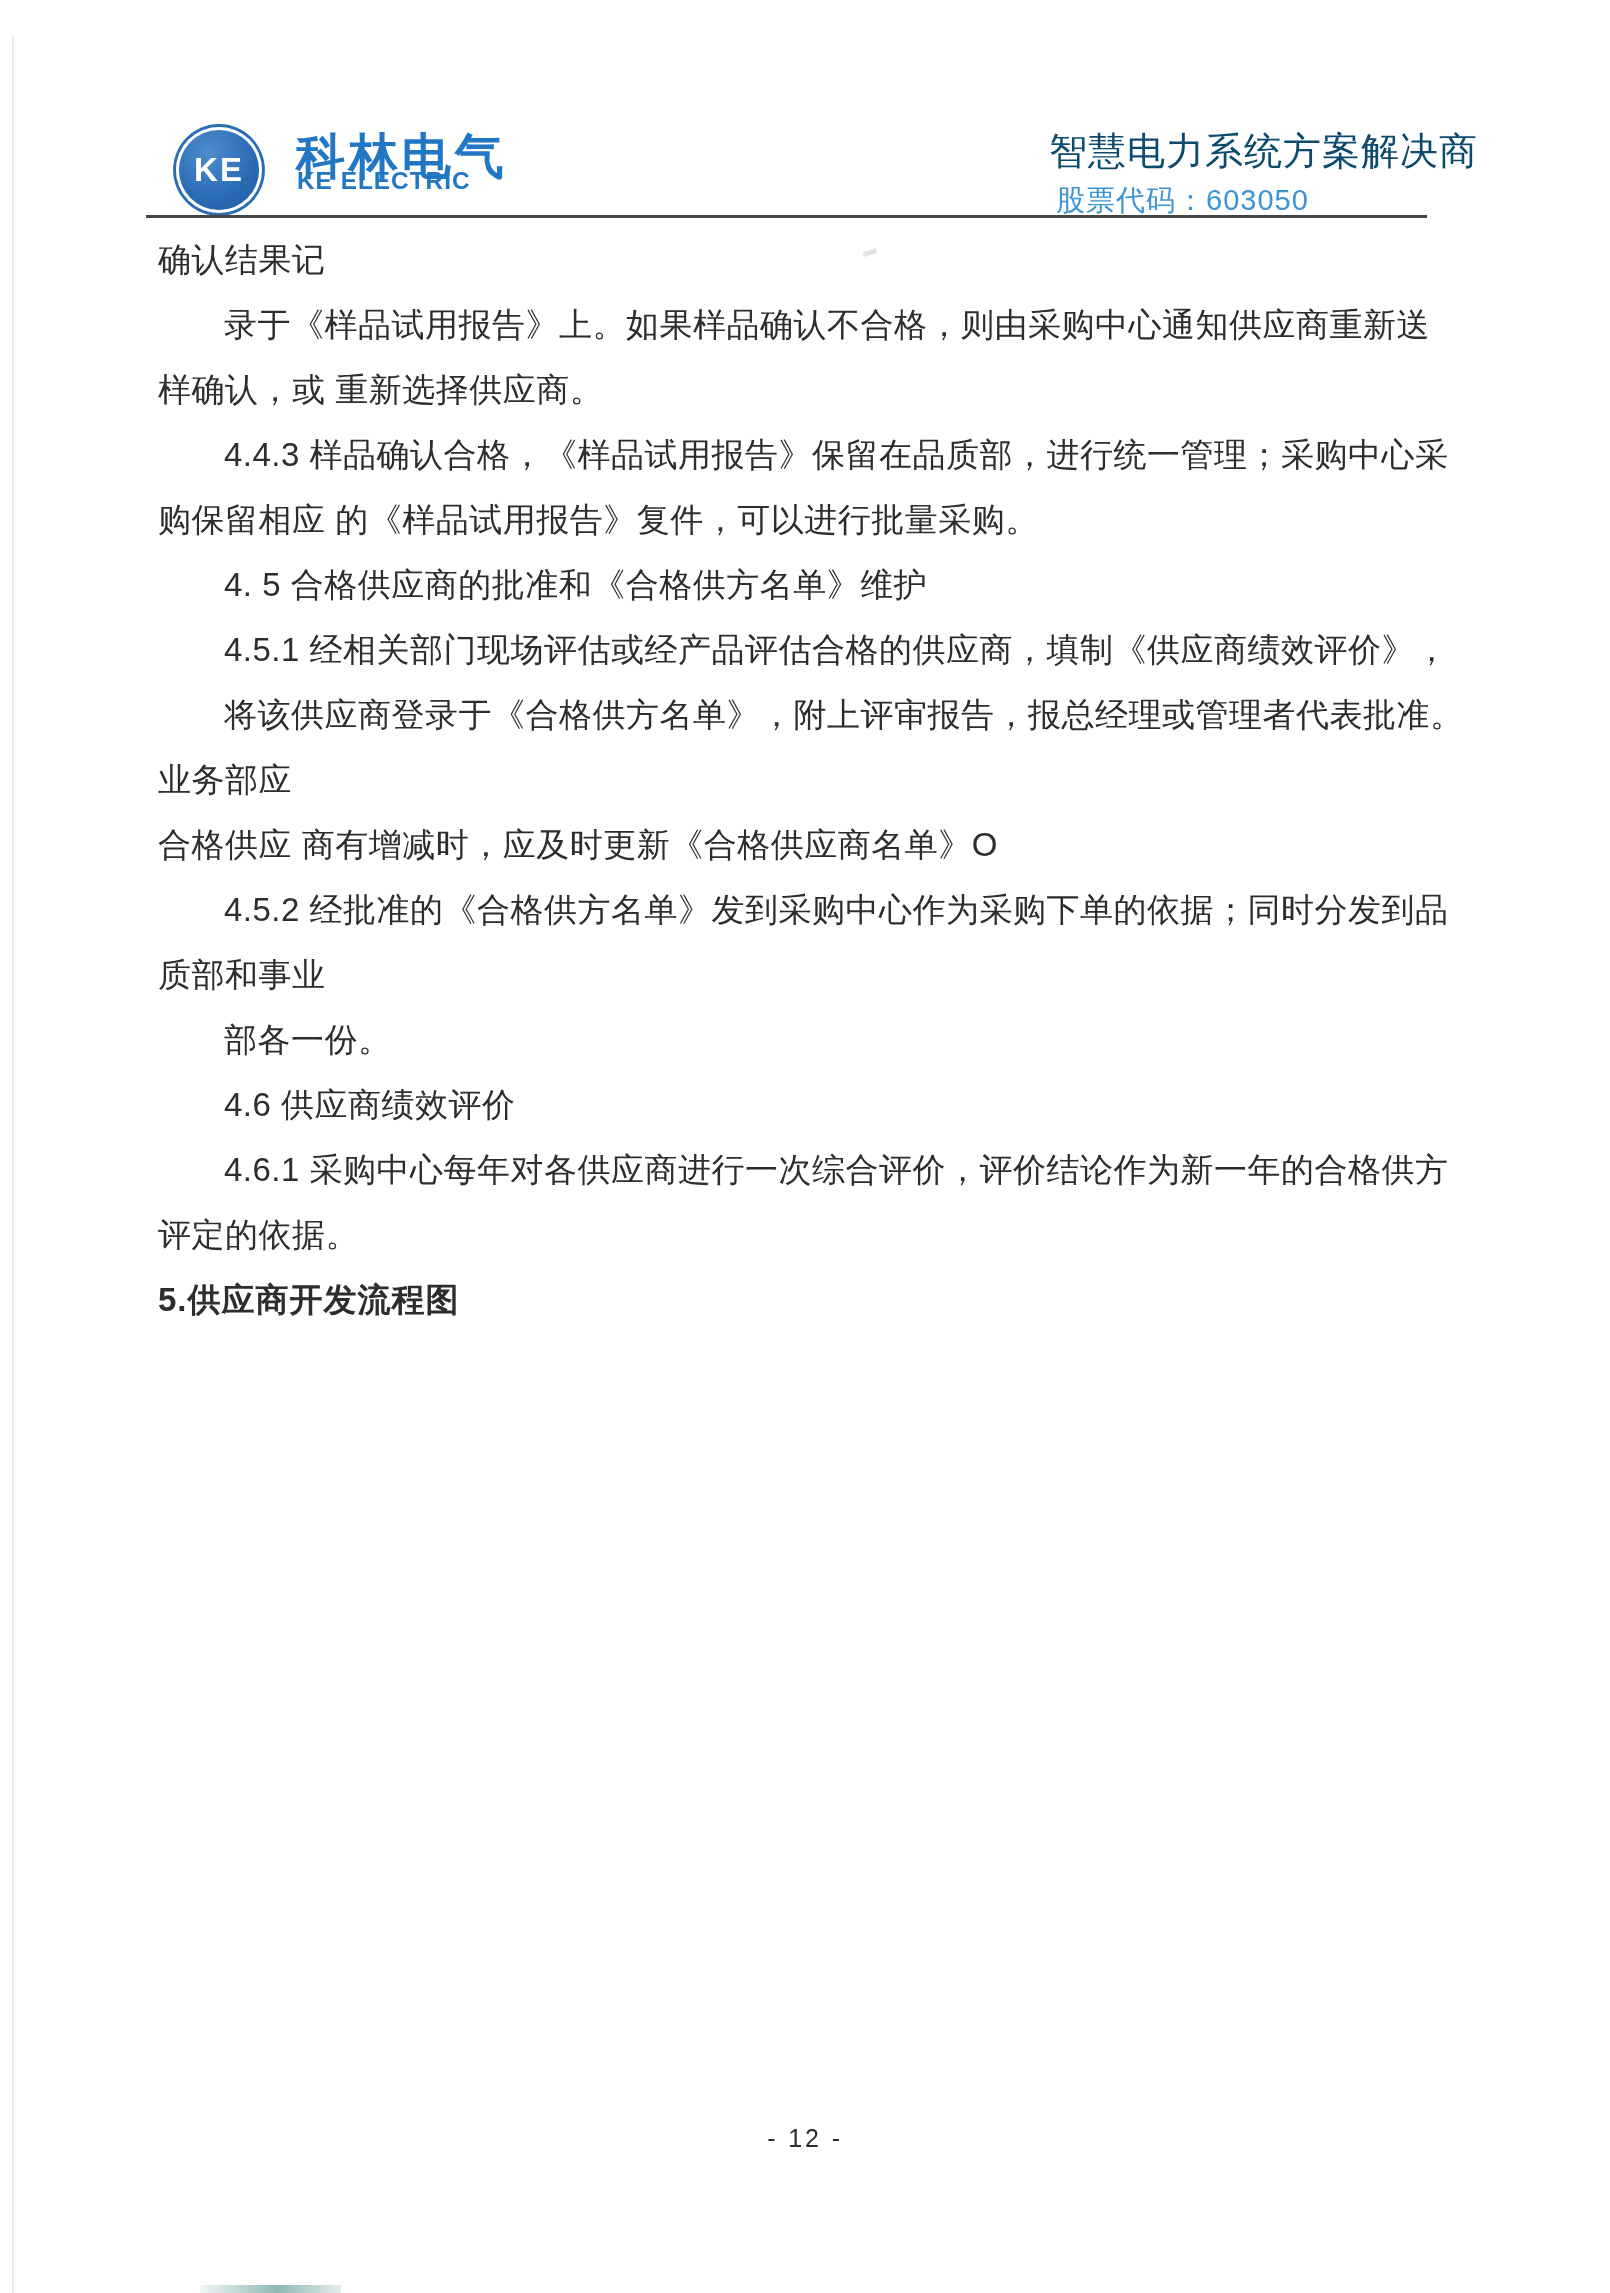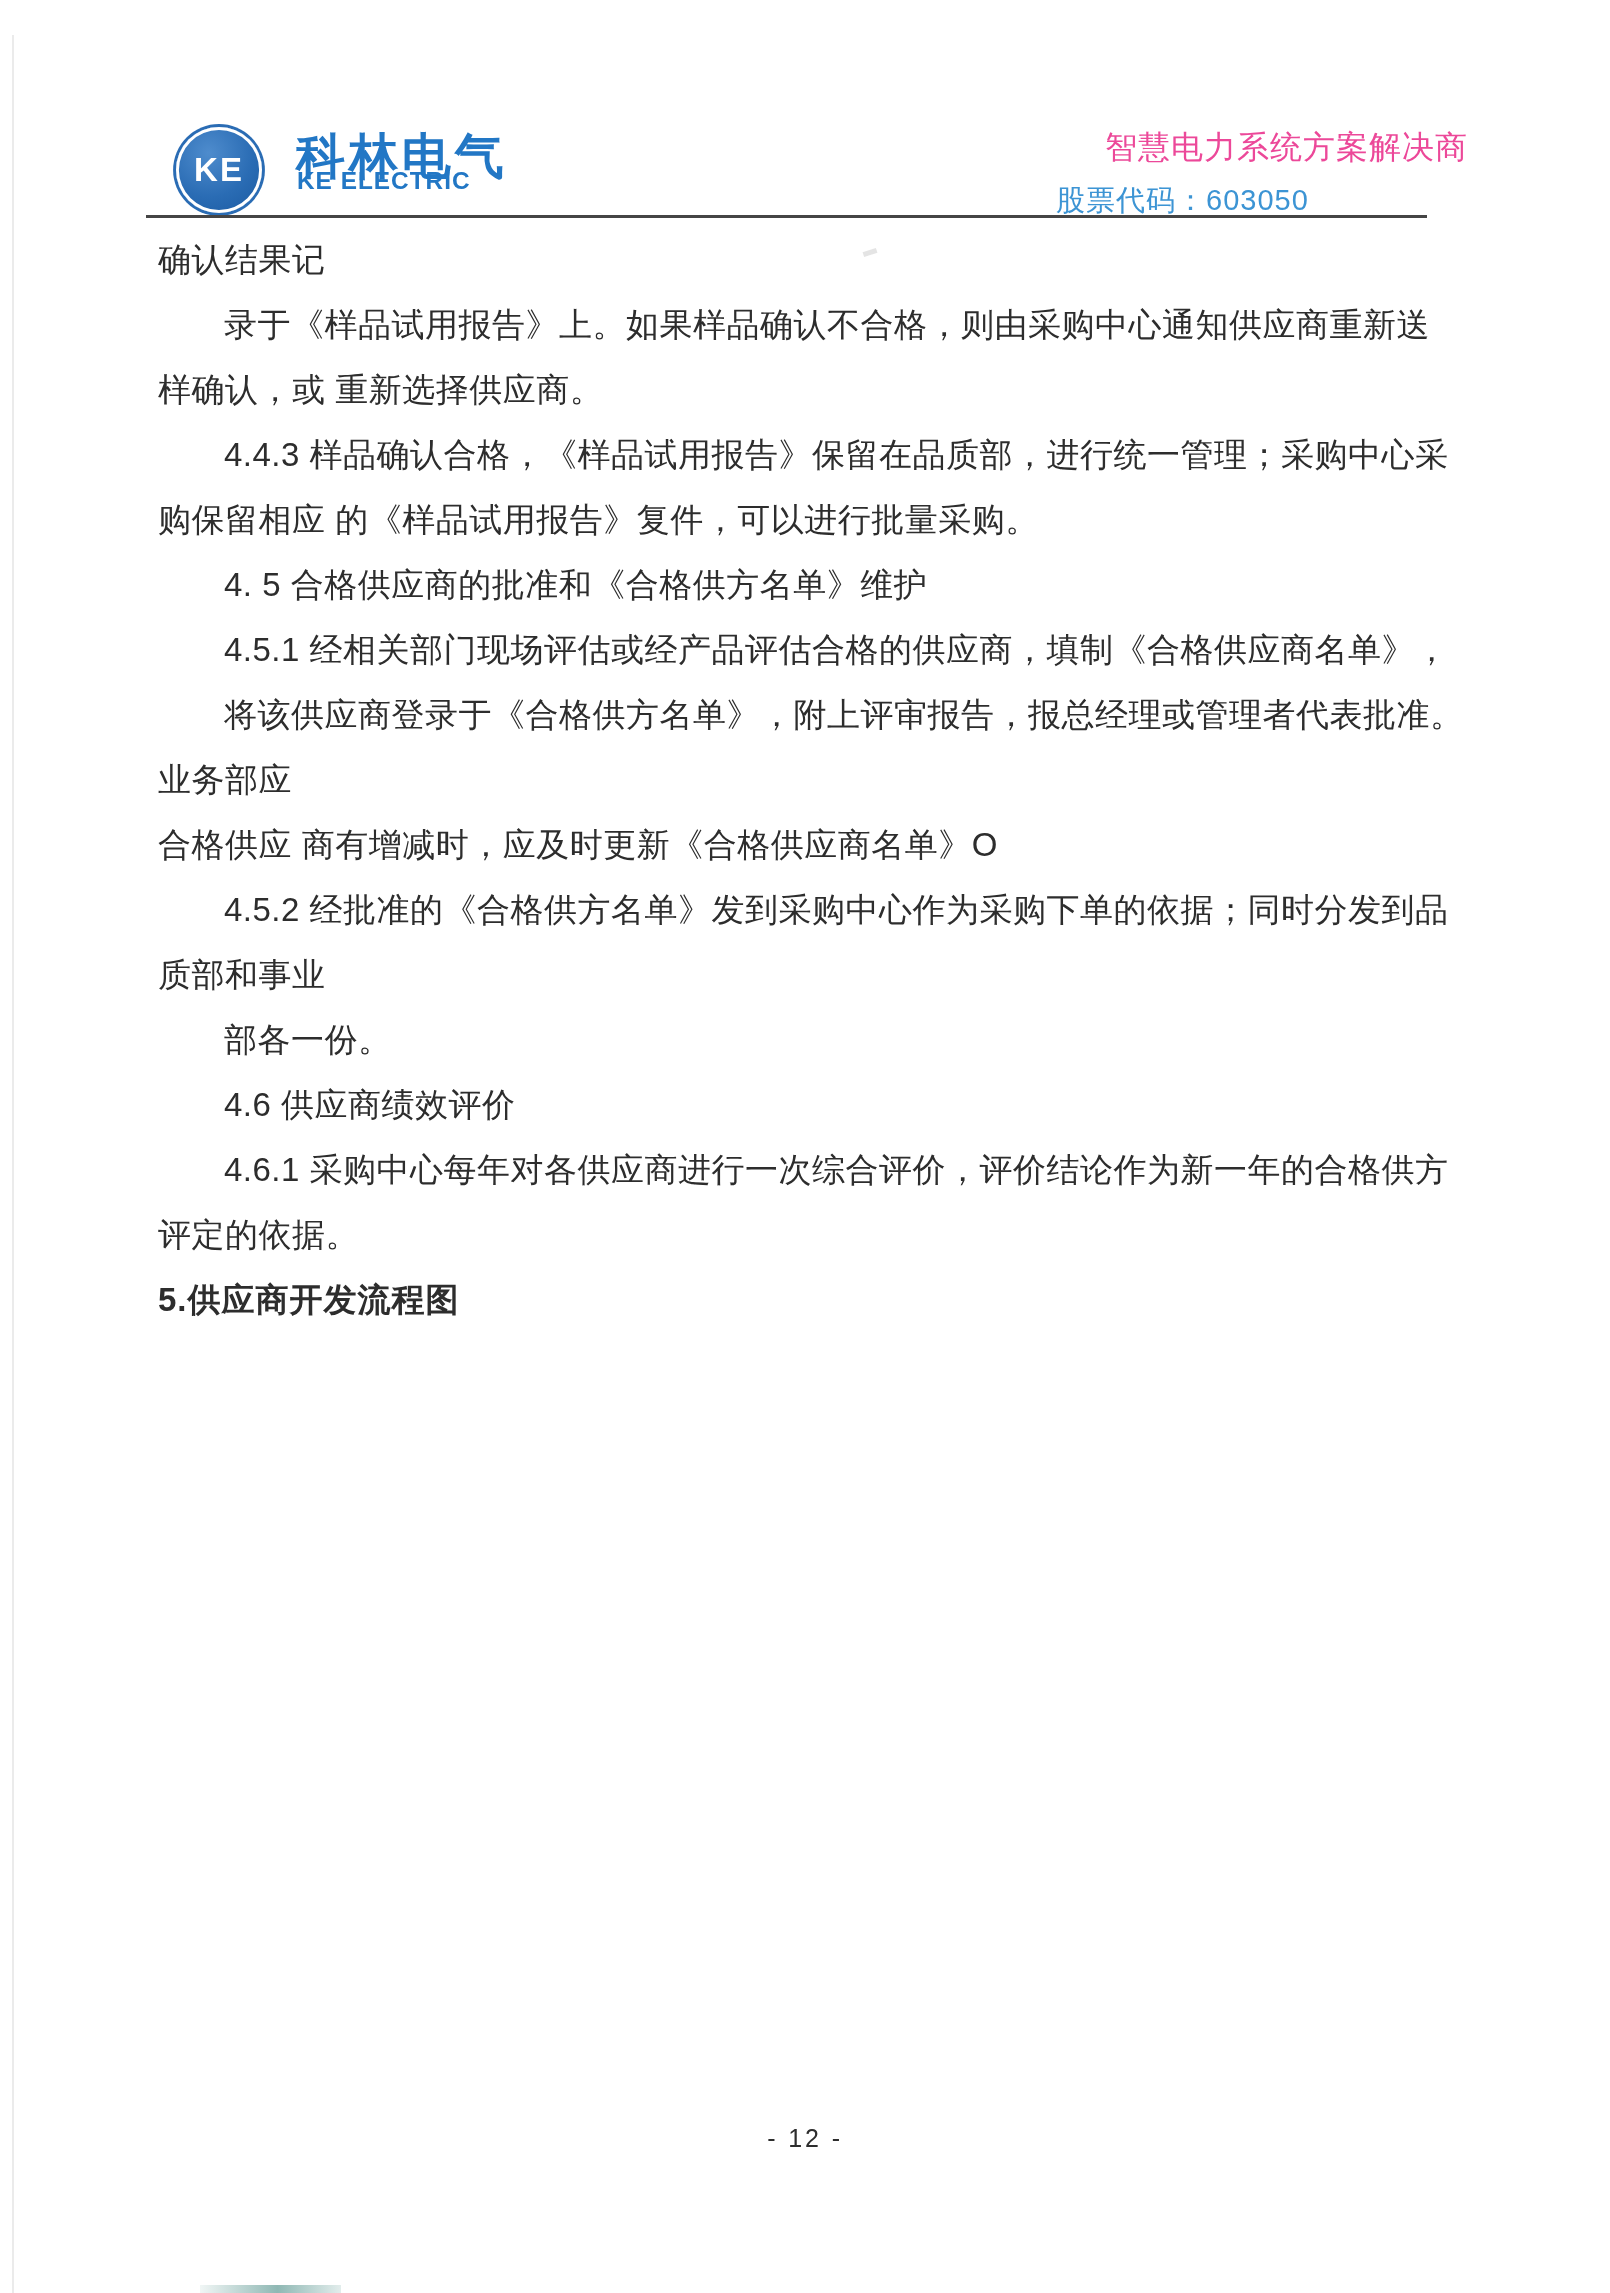--- a/index.html
+++ b/index.html
@@ -58,24 +58,24 @@
     position: absolute;
     left: 297px;
     top: 167px;
     font-size: 24.4px;
     font-weight: bold;
     color: #2277c5;
     letter-spacing: 1px;
   }
   .tagline {
     position: absolute;
-    left: 1105px;
+    left: 1049px;
     top: 126px;
-    font-size: 32px;
-    color: #ec4899;
+    font-size: 38px;
+    color: #0c4a6e;
     letter-spacing: 1px;
   }
   .stock-code {
     position: absolute;
     left: 1056px;
     top: 181px;
     font-size: 29px;
     color: #3c94d4;
     letter-spacing: 1px;
   }
@@ -157,21 +157,21 @@
 
   <div class="speck"></div>
 
   <div class="content">
     <div class="line">确认结果记</div>
     <div class="line indent">录于《样品试用报告》上。如果样品确认不合格，则由采购中心通知供应商重新送</div>
     <div class="line">样确认，或 重新选择供应商。</div>
     <div class="line indent">4.4.3 样品确认合格，《样品试用报告》保留在品质部，进行统一管理；采购中心采</div>
     <div class="line">购保留相应 的《样品试用报告》复件，可以进行批量采购。</div>
     <div class="line indent">4. 5 合格供应商的批准和《合格供方名单》维护</div>
-    <div class="line indent">4.5.1  经相关部门现场评估或经产品评估合格的供应商，填制《合格供应商名单》，</div>
+    <div class="line indent">4.5.1  经相关部门现场评估或经产品评估合格的供应商，填制《供应商绩效评价》，</div>
     <div class="line indent">将该供应商登录于《合格供方名单》，附上评审报告，报总经理或管理者代表批准。</div>
     <div class="line">业务部应</div>
     <div class="line">合格供应 商有增减时，应及时更新《合格供应商名单》O</div>
     <div class="line indent">4.5.2 经批准的《合格供方名单》发到采购中心作为采购下单的依据；同时分发到品</div>
     <div class="line">质部和事业</div>
     <div class="line indent">部各一份。</div>
     <div class="line indent">4.6 供应商绩效评价</div>
     <div class="line indent">4.6.1 采购中心每年对各供应商进行一次综合评价，评价结论作为新一年的合格供方</div>
     <div class="line">评定的依据。</div>
     <div class="line bold">5.供应商开发流程图</div>

